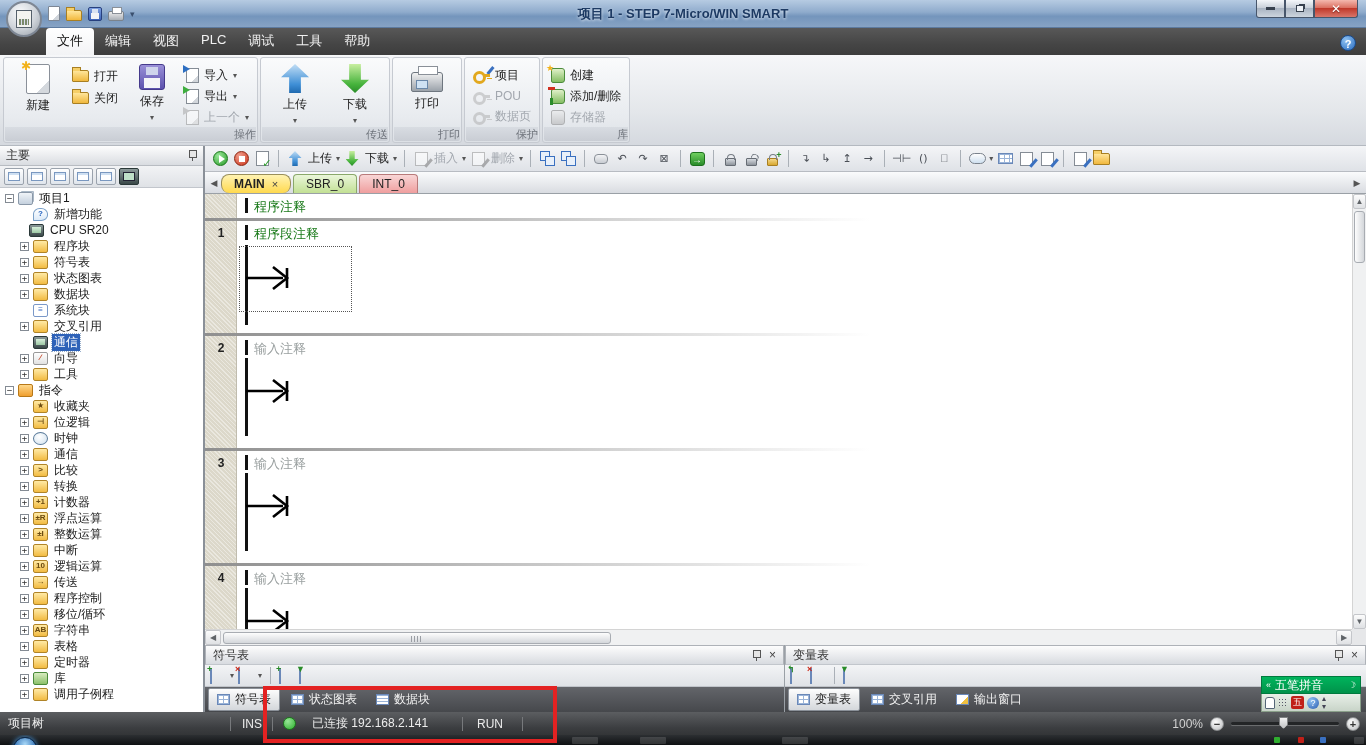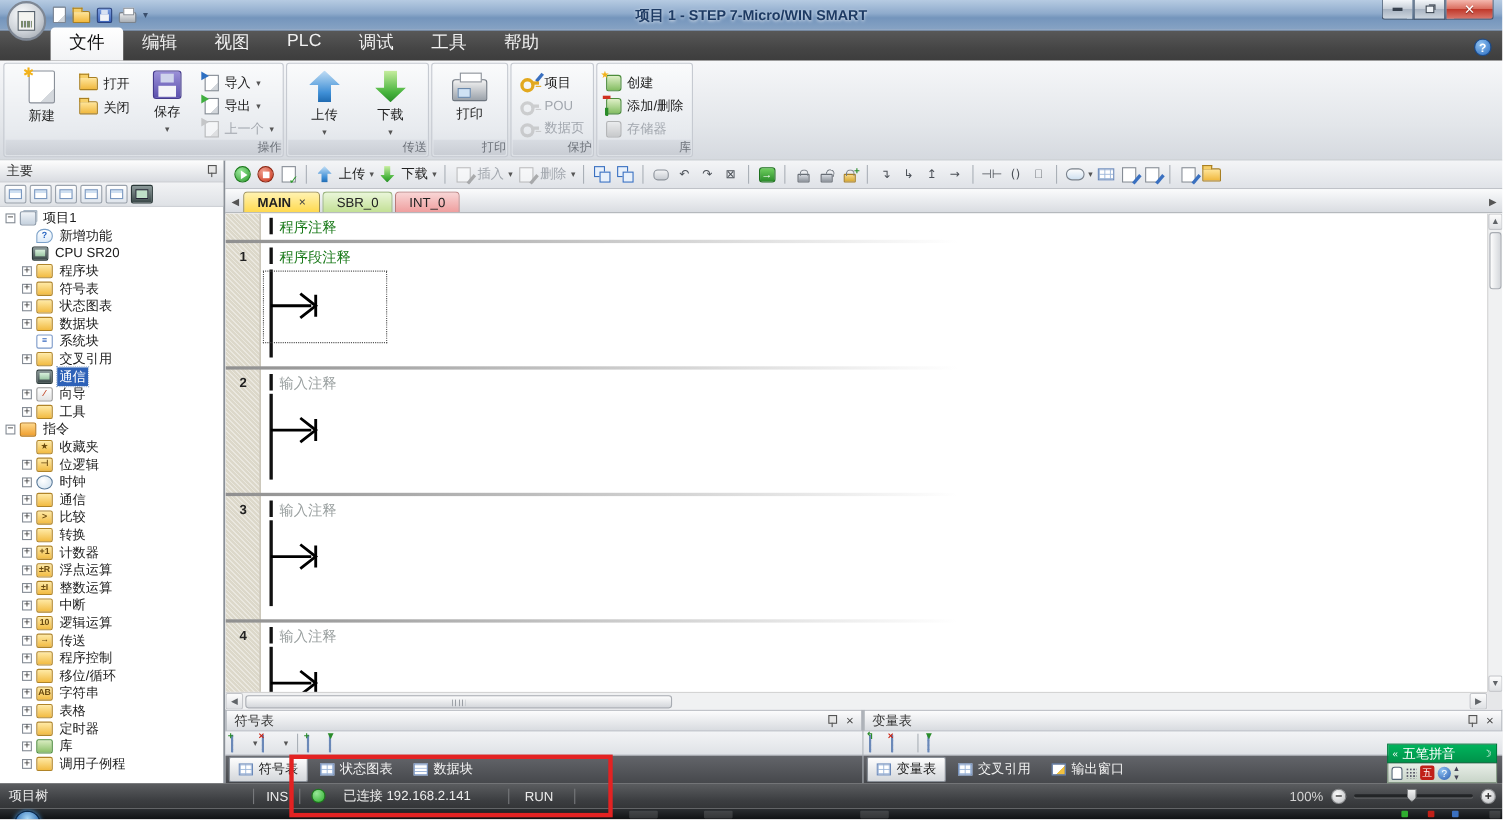--- a/index.html
+++ b/index.html
@@ -27,21 +27,21 @@
   .win-btns { position:absolute; right:8px; top:0; display:flex; z-index:5; }
   .wb { width:29px; height:18px; border:1px solid #47566b; border-top:none; display:flex; align-items:center; justify-content:center; background:linear-gradient(#f4f7fa,#c4ccd6 50%,#a9b4c2 50%,#cdd5de); }
   .wb-min { border-radius:0 0 0 3px; }
   .wb-close { width:44px; background:linear-gradient(#f4b8ae,#d8695a 50%,#c0392b 50%,#d9766a); border-radius:0 0 3px 0; }
   .wb-bar { width:9px; height:3px; background:#37414e; }
   .wb-rest { width:8px; height:7px; border:1px solid #37414e; background:#eef2f6; box-shadow:2px -2px 0 -1px #37414e; }
   .wb-x { color:#fff; font-weight:bold; font-size:12px; text-shadow:0 1px 1px #7a241b; }
 
   
   .menubar { height:27px; background:linear-gradient(#585858,#454545 60%,#3d3d3d); display:flex; align-items:flex-end; padding-left:46px; position:relative; }
-  .menu-tab { color:#f2f2f2; font-size:16px; padding:4px 17px 5px; cursor:default; }
+  .menu-tab { color:#f2f2f2; font-size:13px; padding:4px 11px 5px; cursor:default; }
   .menu-tab.active { background:linear-gradient(#ffffff,#f2f3f5); color:#111; border-radius:4px 4px 0 0; }
   .help-btn { position:absolute; right:10px; bottom:4px; width:16px; height:16px; border-radius:50%; background:radial-gradient(circle at 35% 30%,#8fc2f2,#2a6cc0); color:#fff; font-weight:bold; font-size:11px; text-align:center; line-height:16px; border:1px solid #1a4a8a; }
 
   
   .ribbon { height:91px; background:linear-gradient(#f6f7f9,#e3e6ea 65%,#d5d9df); border-bottom:1px solid #b4b9c0; display:flex; align-items:stretch; padding-left:2px; }
   .rgroup { position:relative; margin:2px 1px; padding:4px 8px 17px; border:1px solid #c6cad1; border-radius:3px; background:linear-gradient(#fafbfc,#e8ebef 70%,#dde1e6); display:flex; gap:8px; }
   .rgroup-label { position:absolute; left:1px; right:1px; bottom:1px; height:14px; text-align:right; font-size:11px; color:#6d727a; background:linear-gradient(#d8dce2,#c9cdd4); border-radius:0 0 2px 2px; line-height:14px; }
   .rbtn-big { width:52px; display:flex; flex-direction:column; align-items:center; justify-content:flex-start; gap:3px; padding-top:2px; font-size:12px; }
   .rcol { display:flex; flex-direction:column; gap:4px; padding-top:5px; }
   .rbtn-sm { display:flex; align-items:center; gap:5px; font-size:12px; height:18px; white-space:nowrap; }
@@ -134,21 +134,21 @@
   .tlabel { padding:0 2px; color:#1a1a1a; }
   .trow.sel .tlabel { background:#2e62b8; color:#fff; outline:1px dotted #9ab0cc; }
 
   .workarea { flex:1; min-width:0; display:flex; flex-direction:column; }
 
   
   .tabstrip { height:22px; background:linear-gradient(#fafbfc,#d9dce1); border-bottom:1px solid #9aa0a6; display:flex; align-items:flex-end; padding:0 2px; }
   .tabnav { width:14px; height:16px; font-size:9px; color:#555; display:flex; align-items:center; justify-content:center; margin-bottom:2px; }
   .tabnav.right { margin-left:auto; }
   .etab { height:19px; padding:2px 12px 3px; margin-right:2px; border:1px solid #9a8f5a; border-bottom:none; border-radius:4px 4px 0 0; font-size:12px; display:flex; align-items:center; gap:7px; }
-  .etab.main { background:linear-gradient(#fff3b2,#ffd94e); font-weight:bold; }
+  .etab.main { background:linear-gradient(#fff3b2,#ffd94e); font-weight:bold;border-radius:8px; }
   .etab.sbr { background:linear-gradient(#eaf6da,#c2e094); border-color:#8aa86a; }
   .etab.int { background:linear-gradient(#f8d6d6,#ef9e9e); border-color:#b87a7a;justify-content:center; }
   .etab-close { font-size:11px; color:#444; font-weight:normal; }
 
   
   .canvas { flex:1; position:relative; overflow:hidden; background:#fff; }
   .gutter { position:absolute; left:0; top:0; bottom:16px; width:32px; background:#dcd8ca; background-image:repeating-linear-gradient(45deg, rgba(255,255,255,.4) 0 1px, transparent 1px 3px); border-right:1px solid #c0bcae; }
   .nets { position:absolute; left:0; right:14px; top:0; bottom:16px; }
   .netflex { display:flex; position:relative; }
   .gnum { width:32px; flex:none; text-align:center; font-weight:bold; color:#222; padding-top:5px; font-size:12px; }

